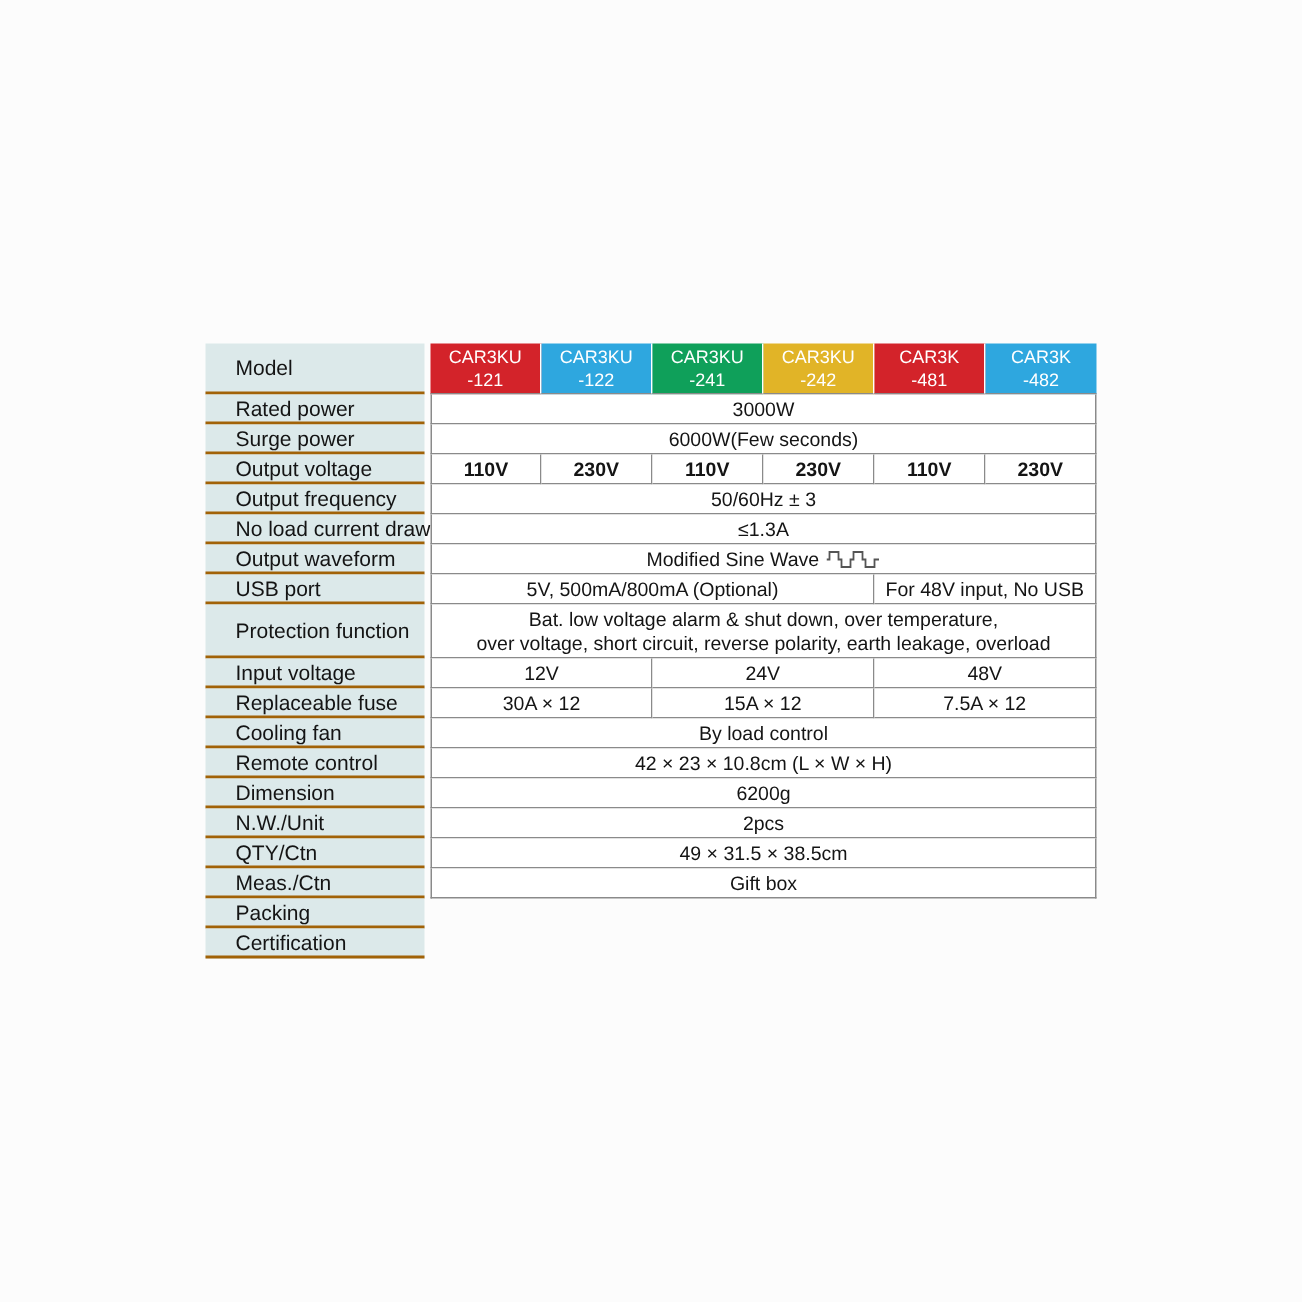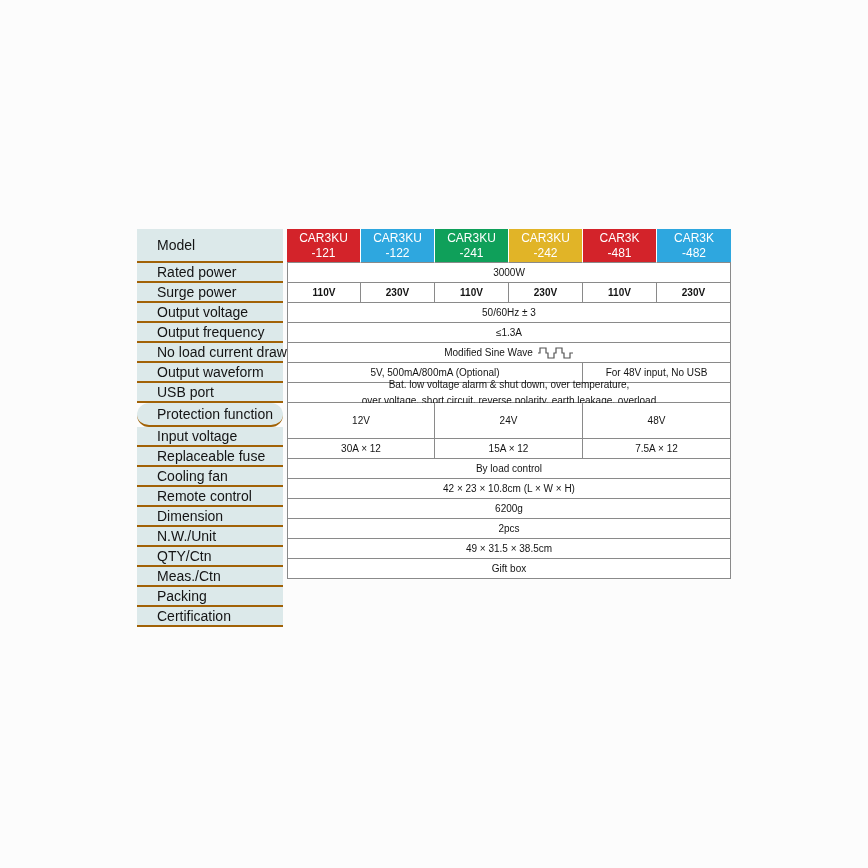--- a/index.html
+++ b/index.html
@@ -16,41 +16,41 @@
   }
   .spec-table{position:absolute;left:137px;top:229px;display:flex;}
   .label-col{width:146px;margin-right:4px;display:flex;flex-direction:column;}
   .lcell{
     box-sizing:border-box;height:20px;background:var(--labelbg);
     border-bottom:2px solid #a16207;
     display:flex;align-items:center;padding-left:20px;
     font-size:14px;white-space:nowrap;
   }
   .lcell.hh{height:34px;}
-  .lcell.hp{height:24px;border-radius:13px;}
+  .lcell.hp{height:36px;}
   .data-grid{
     display:grid;
     grid-template-columns:repeat(6,74px);
     grid-template-rows:34px repeat(7,20px) 36px repeat(10,20px);
   }
   .hcell{
     box-sizing:border-box;
     border-right:1.5px solid #ffffff;
     border-bottom:1px solid var(--line);
     color:#ffffff;
     display:flex;flex-direction:column;align-items:center;justify-content:center;
     font-size:12px;line-height:15px;
   }
   .hcell.last{border-right:none;}
   .dcell{
     box-sizing:border-box;background:#ffffff;
     border-right:1px solid var(--line);
     border-bottom:1px solid var(--line);
     display:flex;align-items:center;justify-content:center;
-    font-size:10px;text-align:center;
+    font-size:13px;text-align:center;
   }
   .bl{border-left:1px solid var(--line);}
   .s1{grid-column:span 1;font-weight:bold;}
   .s2{grid-column:span 2;}
   .s4{grid-column:span 4;}
   .s6{grid-column:span 6;}
   .wrap{white-space:pre-line;line-height:16px;}
   .wave{margin-left:5px;flex:0 0 auto;}
 </style>
 </head>
@@ -102,20 +102,21 @@
       <span>CAR3K</span>
       <span>-481</span>
     </div>
     <div class="hcell last" style="background-color: rgb(46, 167, 223);">
       <span>CAR3K</span>
       <span>-482</span>
     </div>
 
     <div class="dcell s6 bl">3000W</div>
 
+    <div class="dcell s6 bl">6000W(Few seconds)</div>
 
     <div class="dcell s1 bl">110V</div>
     <div class="dcell s1">230V</div>
     <div class="dcell s1">110V</div>
     <div class="dcell s1">230V</div>
     <div class="dcell s1">110V</div>
     <div class="dcell s1">230V</div>
 
     <div class="dcell s6 bl">50/60Hz ± 3</div>
 

